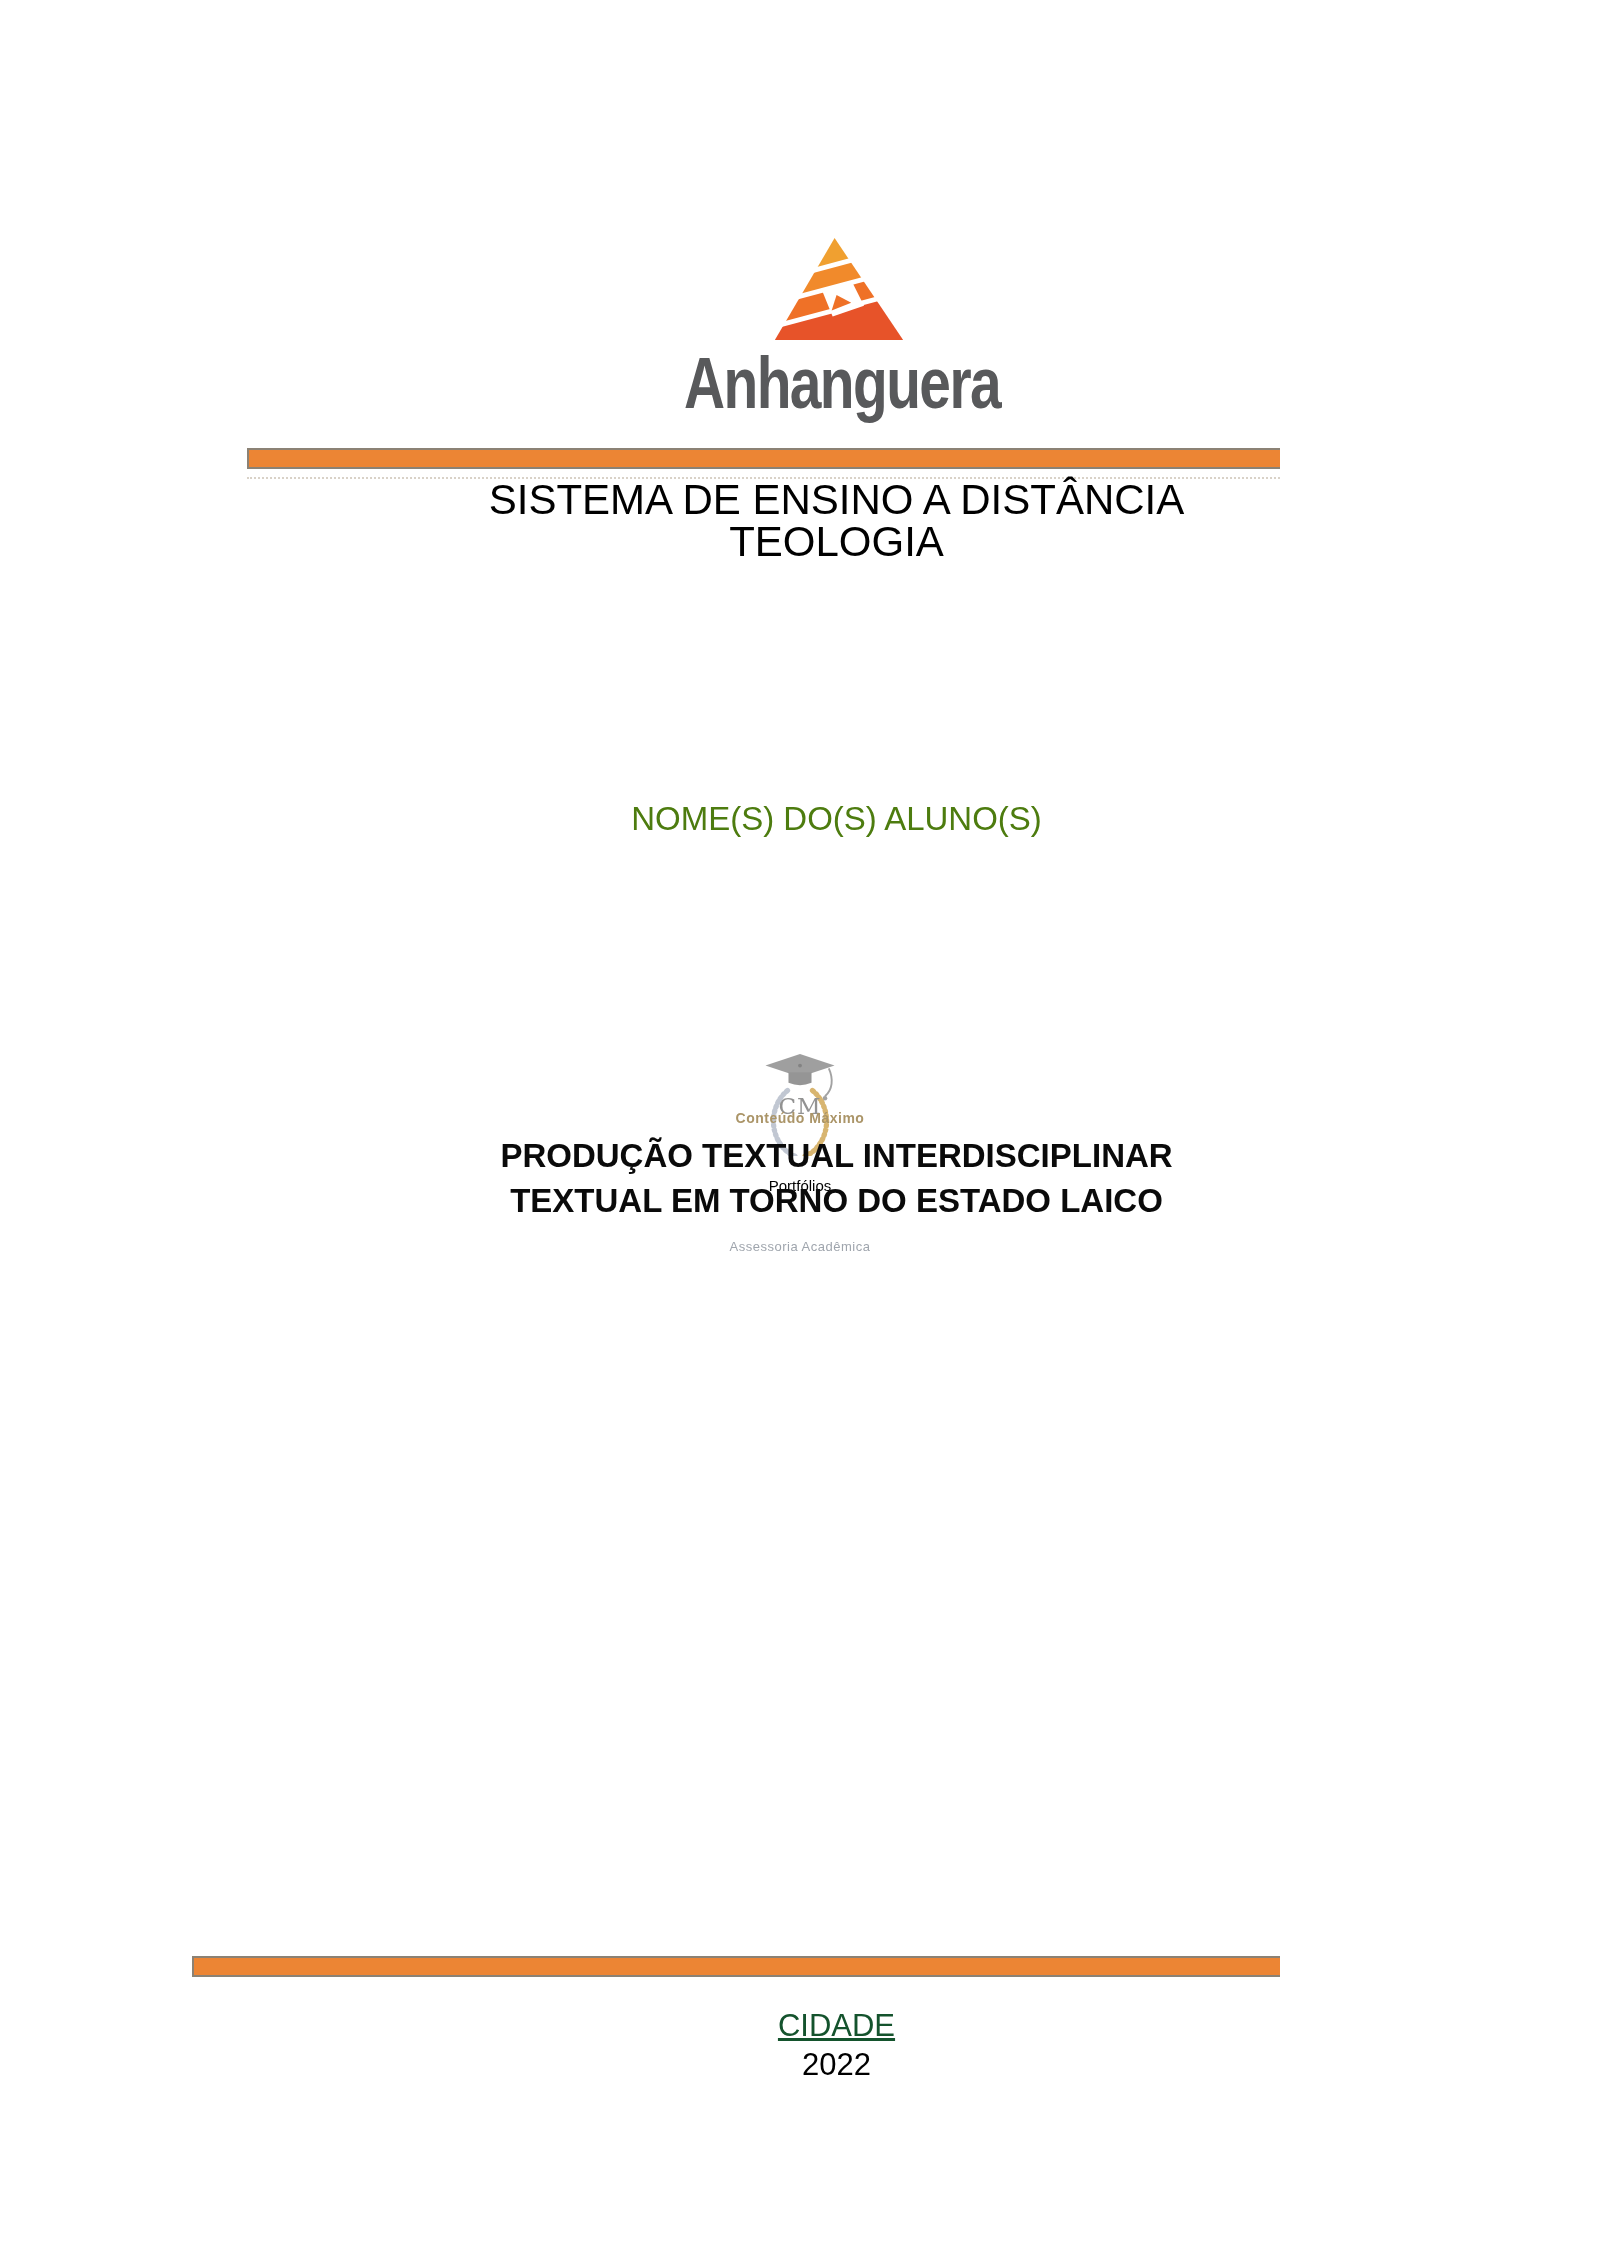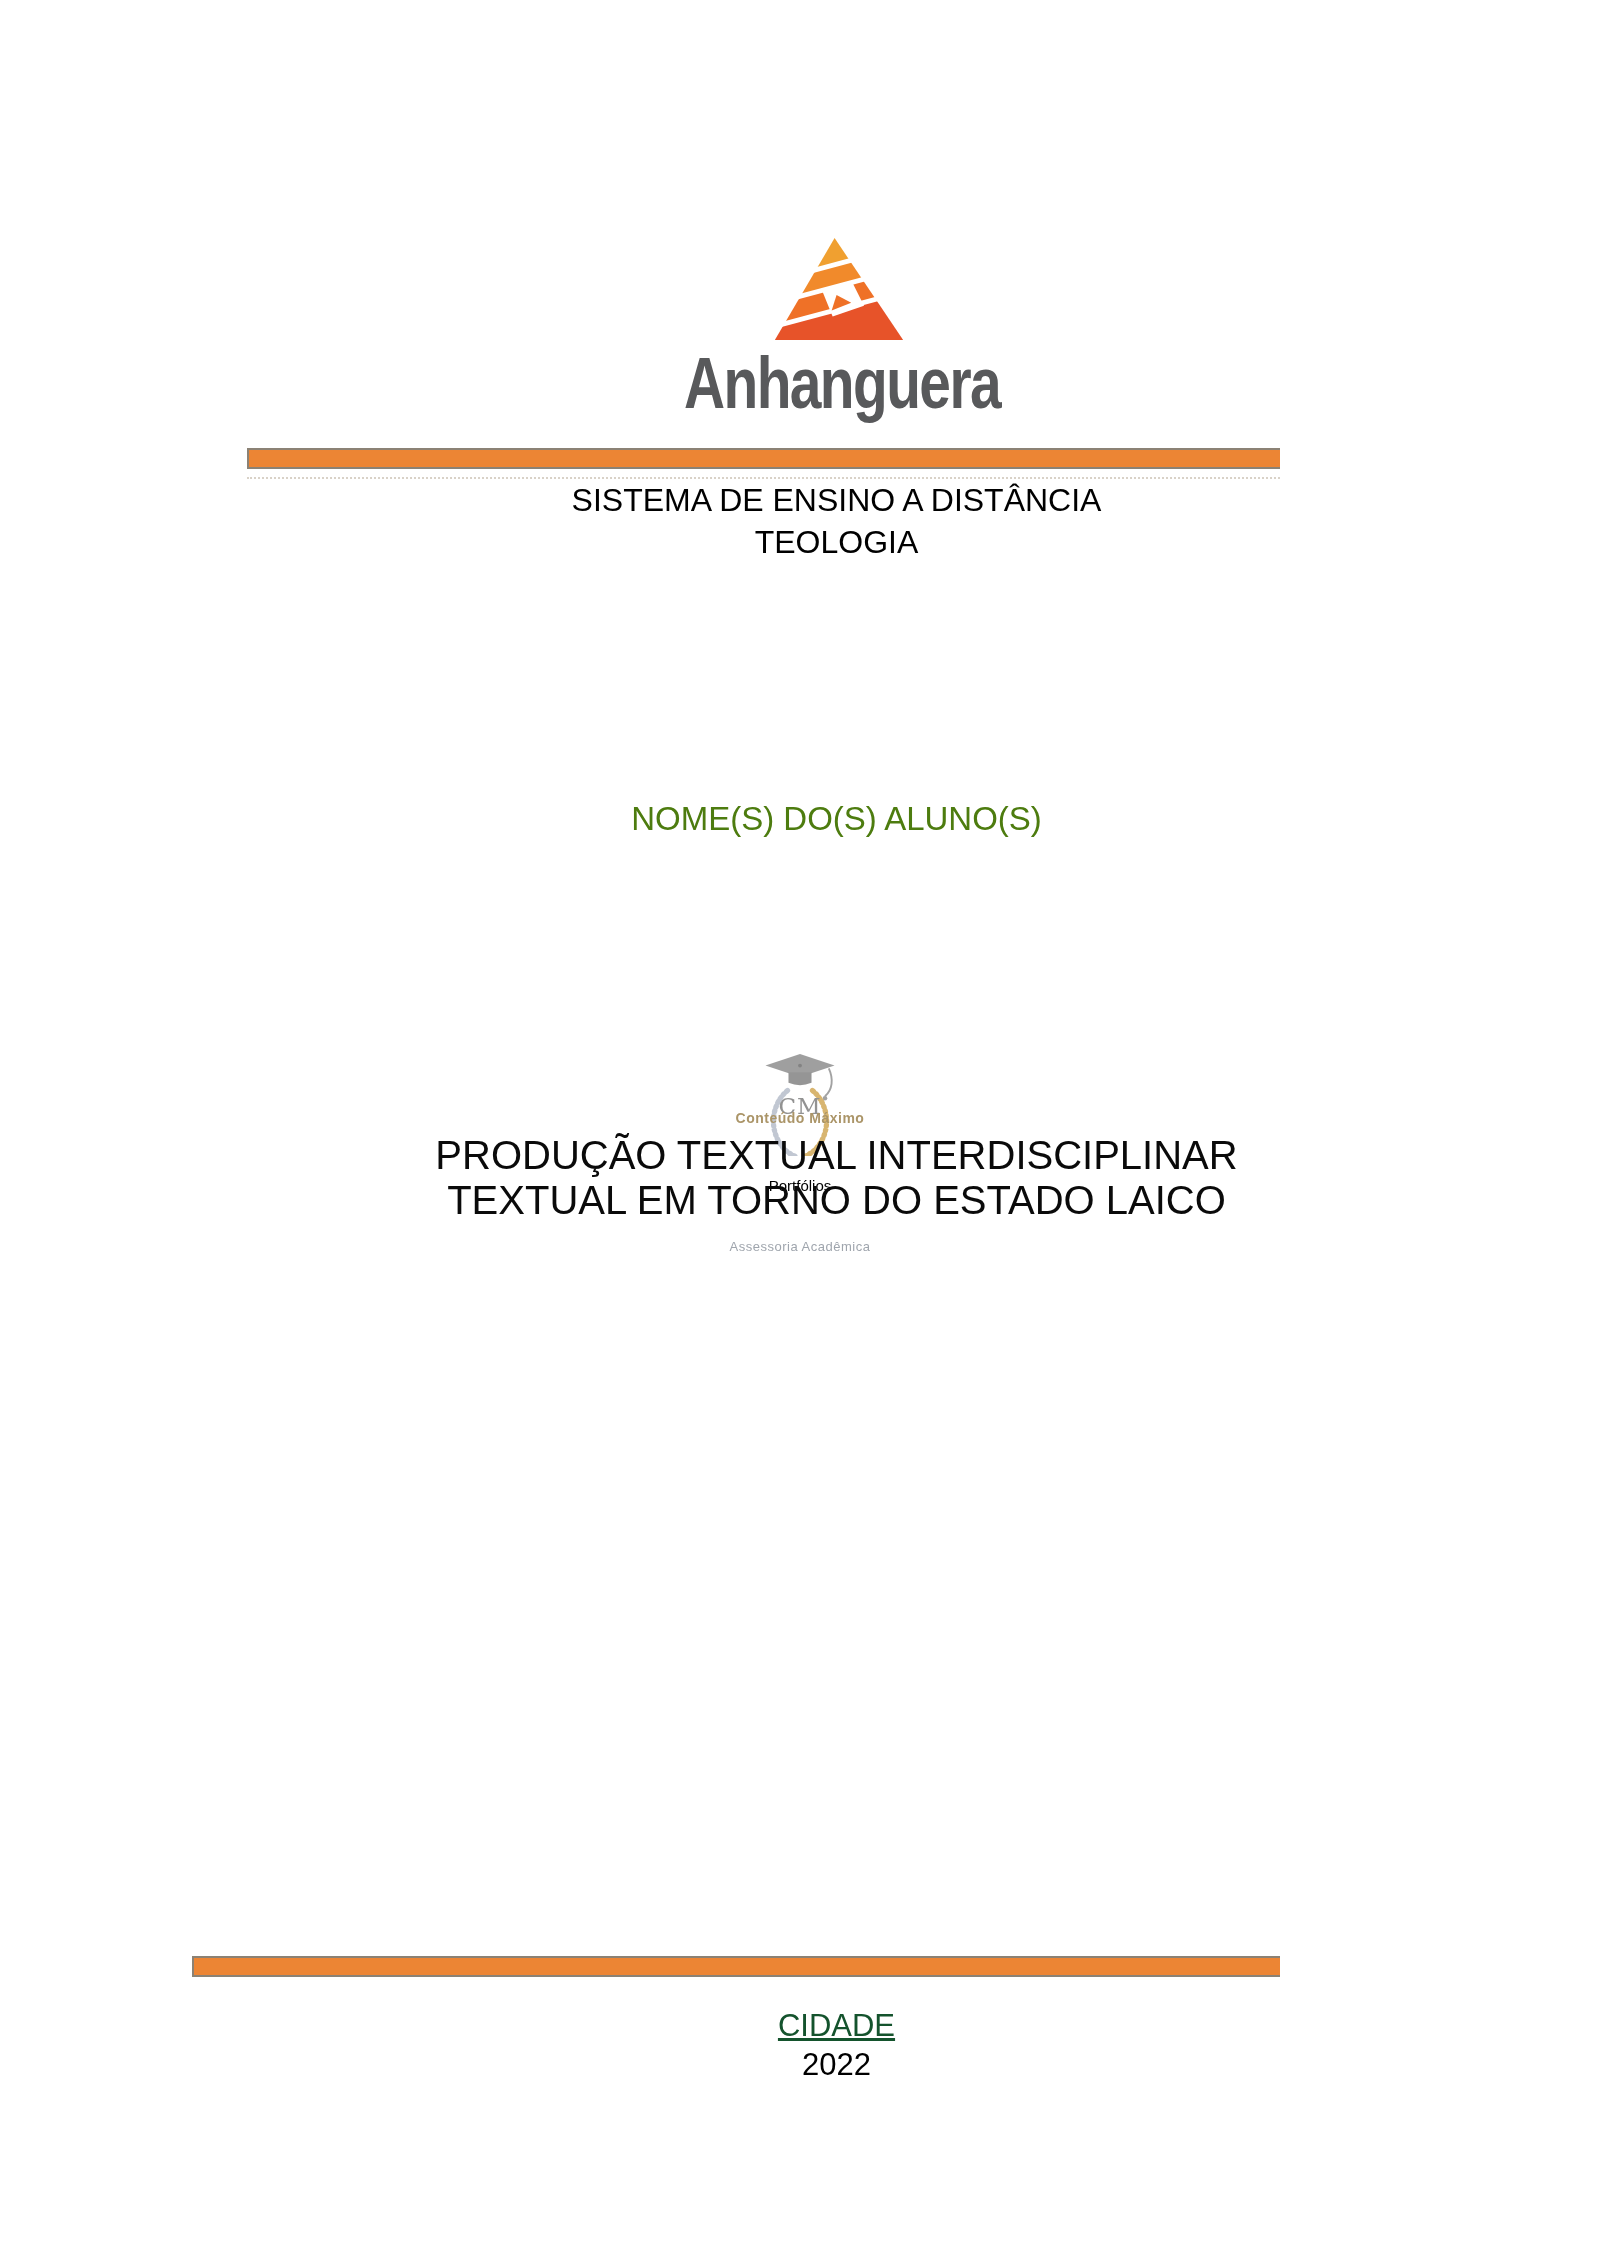--- a/index.html
+++ b/index.html
@@ -45,23 +45,23 @@
     left:247px; top:477px; width:1180px; height:0;
     border-top:2px dotted #D9D2C8;
   }
   
   .frame{
     position:absolute;
     left:247px; width:1179px;
     text-align:center;
     color:#000;
   }
-  .header-block{ top:479px; font-size:32px; line-height:42px; }
+  .header-block{ top:479px; font-size:42px; line-height:42px; }
   .author-block{ top:799px; font-size:33px; line-height:40px; font-weight:400; }
-  .title-block{ top:1133px; font-size:40px; line-height:45px; font-weight:normal; z-index:3; }
+  .title-block{ top:1133px; font-size:33px; line-height:45px; font-weight:bold; z-index:3; }
   .footer-block{ top:2006px; font-size:31px; line-height:39px; }
   
   .watermark{ position:absolute; z-index:1; }
   .wm-emblem{ left:752px; top:1050px; width:96px; height:106px; opacity:.95; }
   .wm-line{
     position:absolute;
     left:650px; width:300px;
     text-align:center;
     z-index:1;
   }

